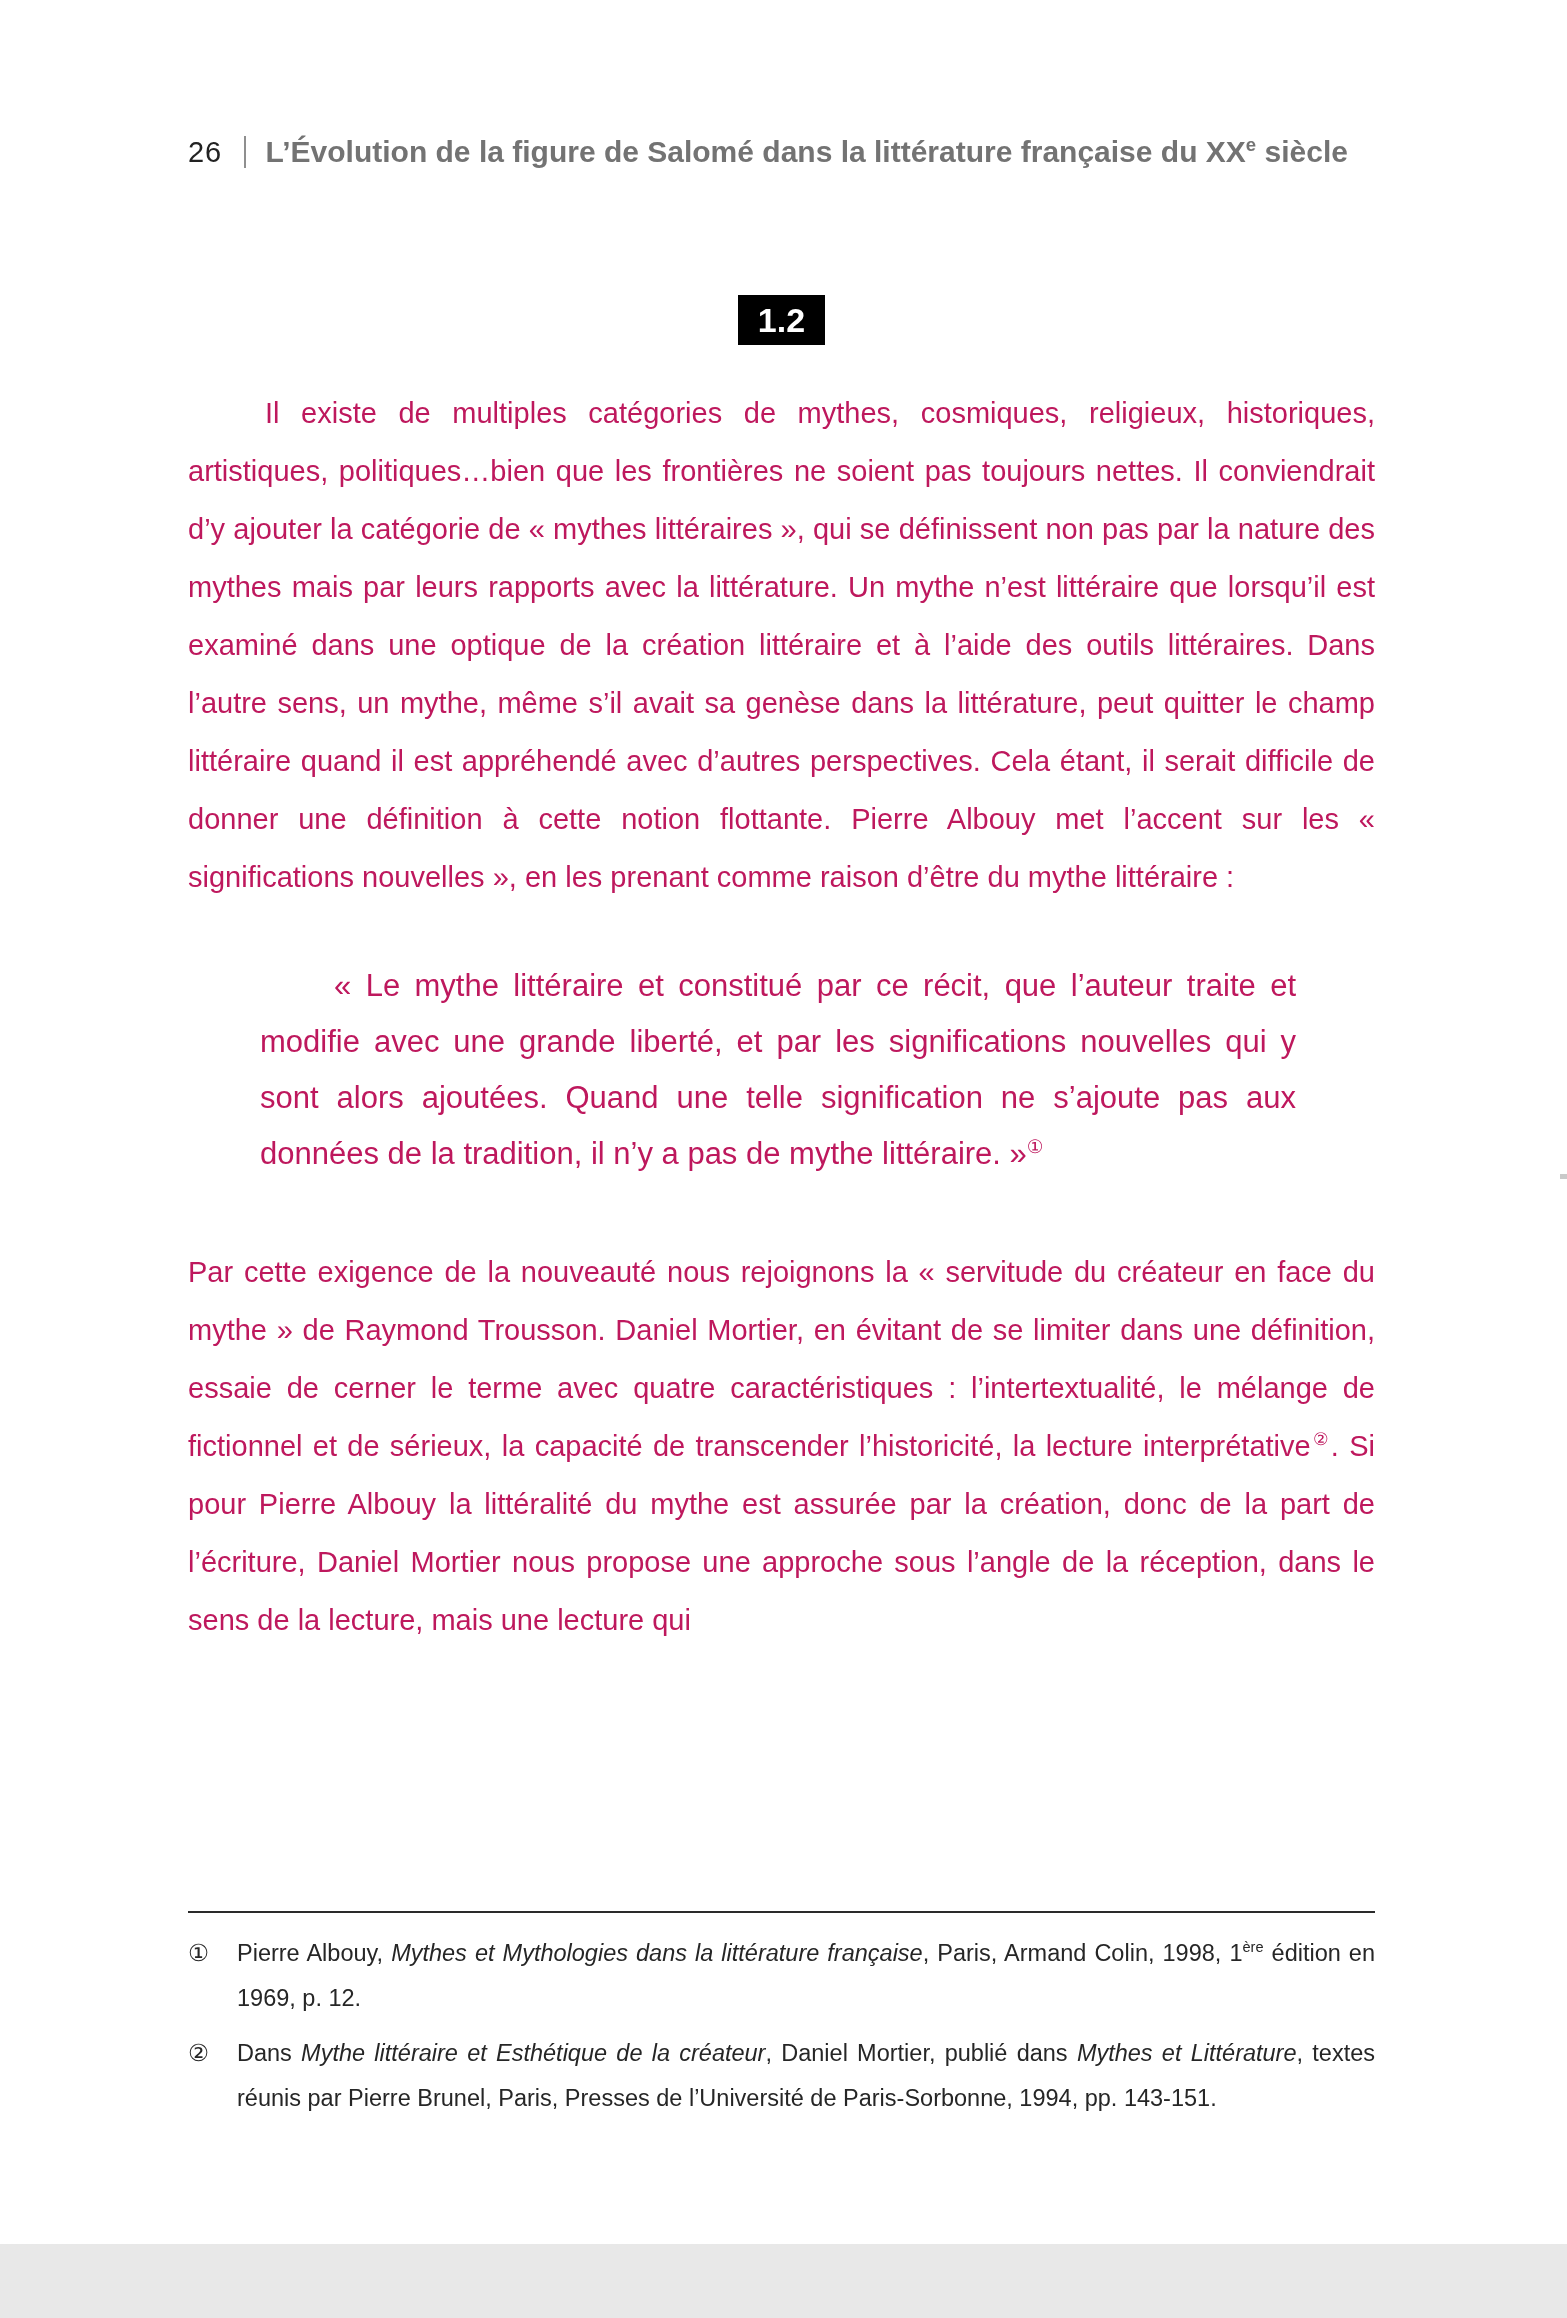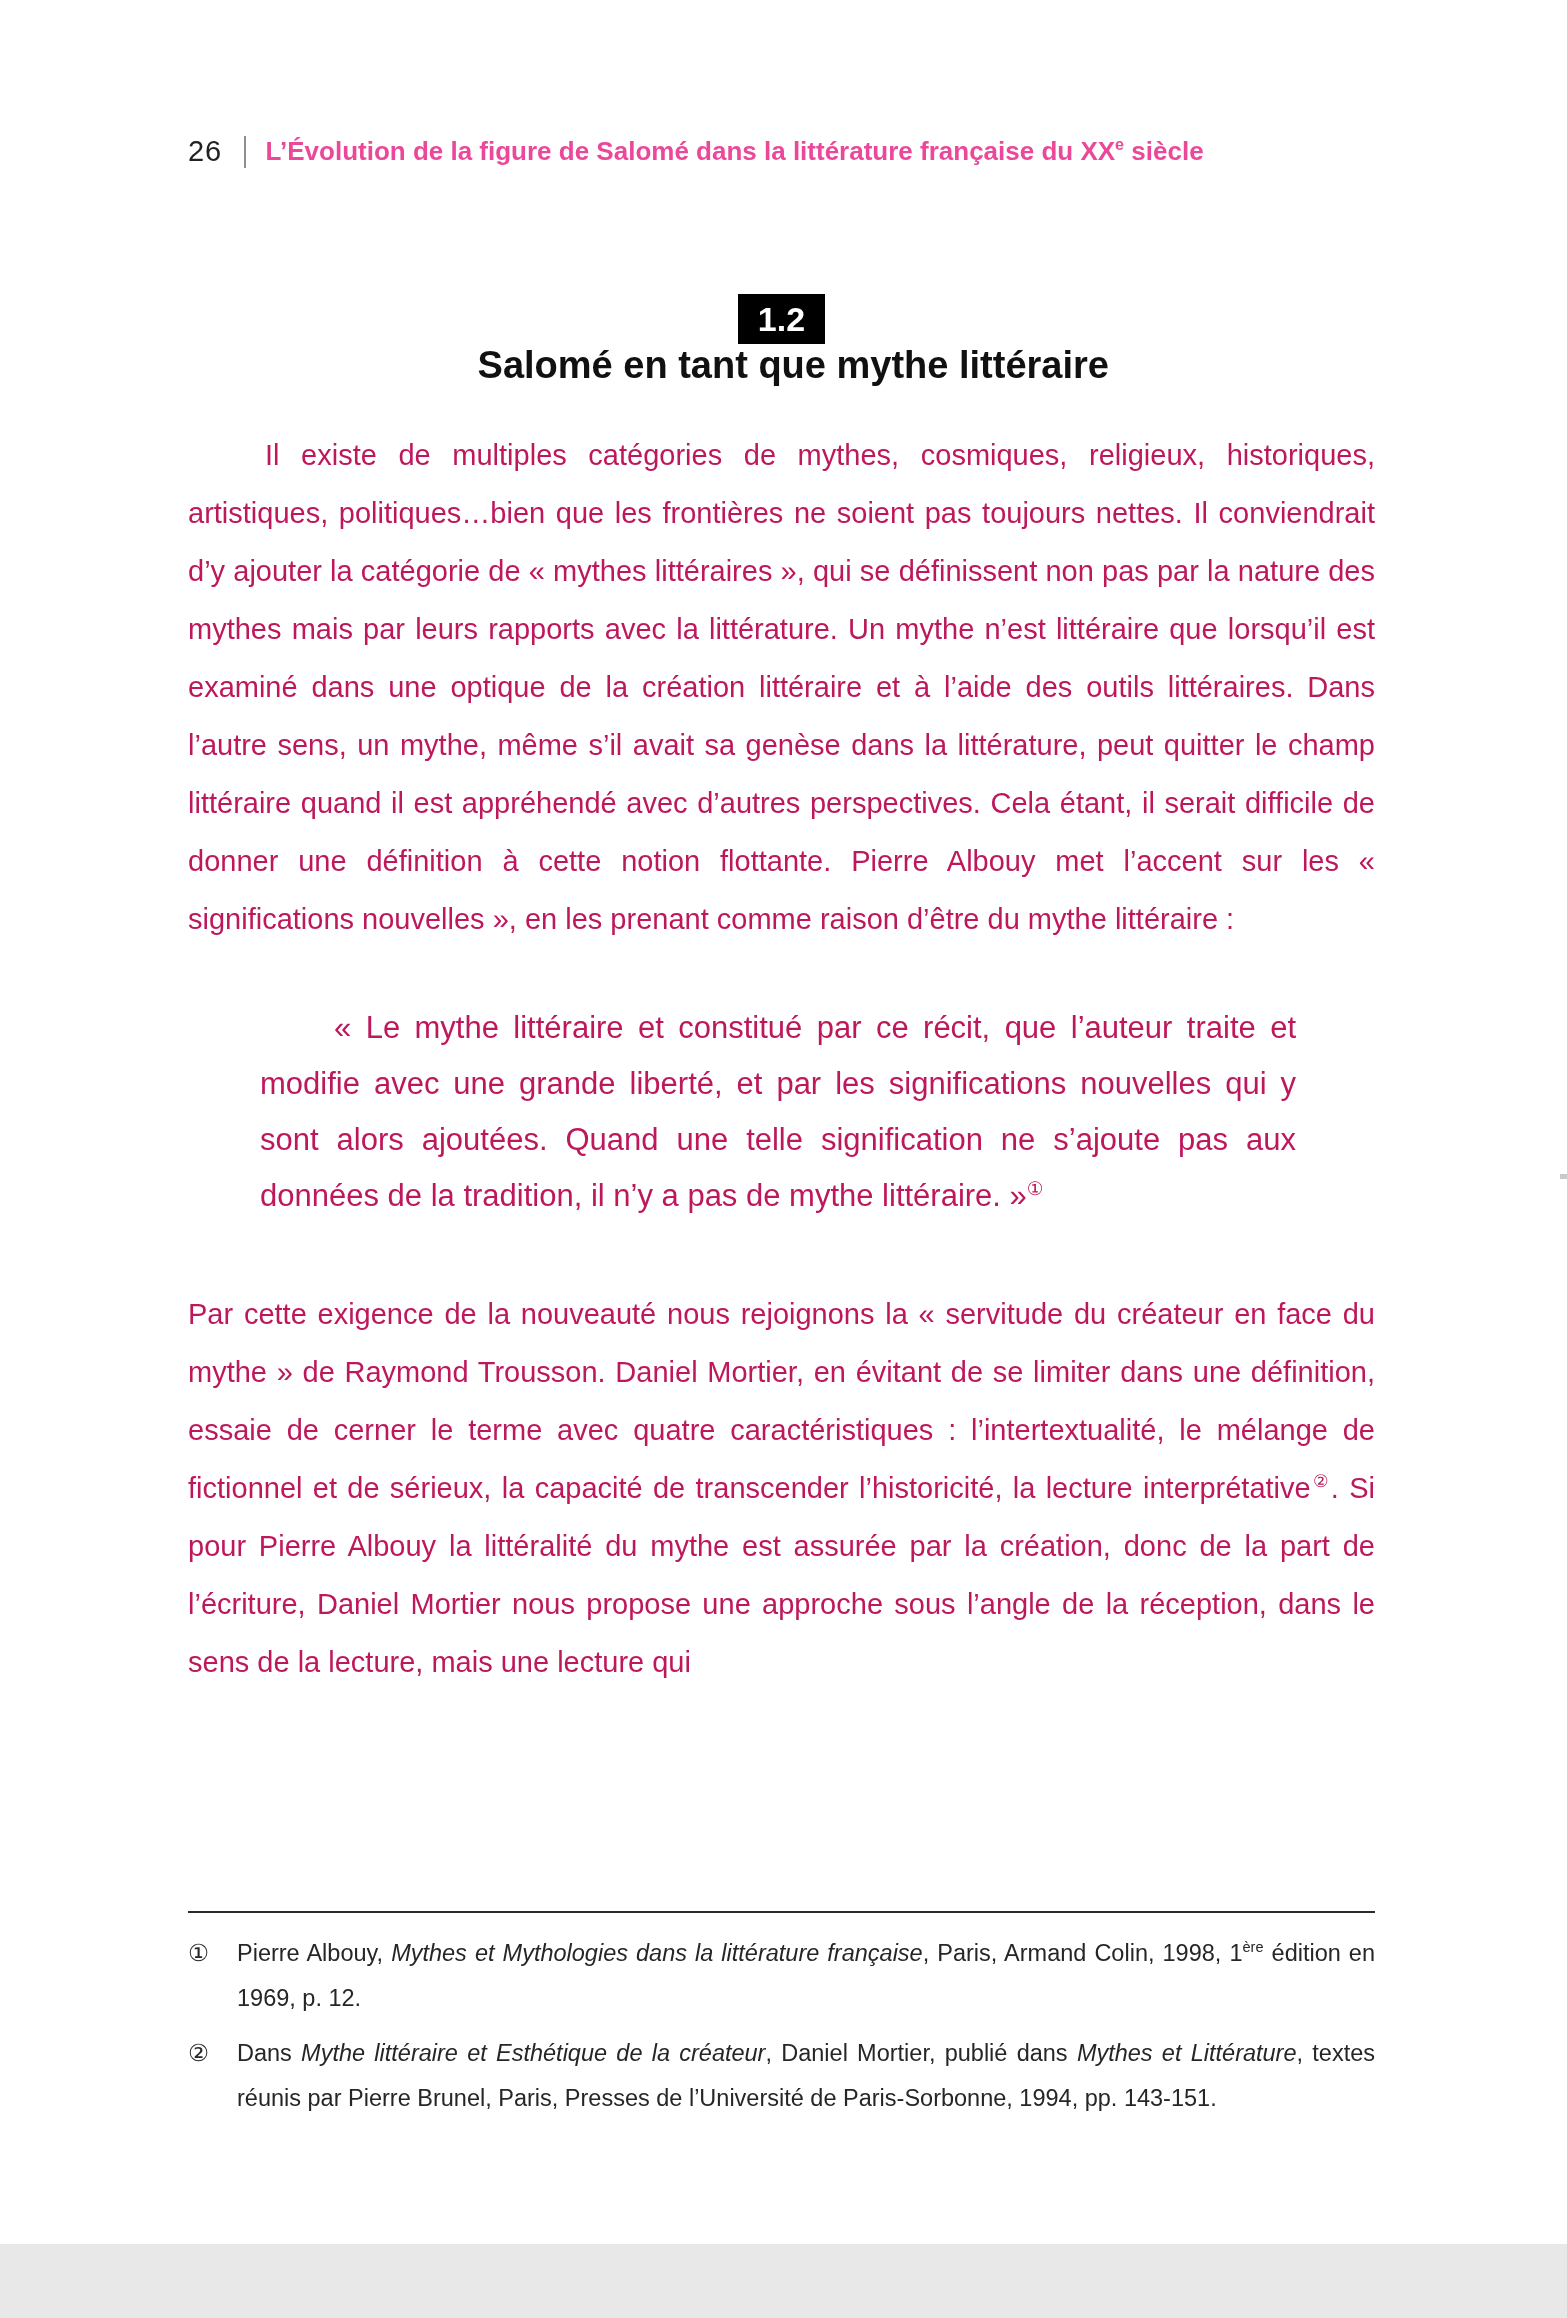--- a/index.html
+++ b/index.html
@@ -13,21 +13,21 @@
     color:var(--text, #1c1c1c);
     font-family:Liberation Sans, sans-serif;
     padding:135px 193px 0 188px;
     overflow:hidden;
   }
 
   
   .header { display:flex; align-items:center; }
   .pagenum { font-size:29px; letter-spacing:0.8px; color:#222; }
   .hdr-divider { width:1.7px; height:32px; background:#8f8f8f; margin:0 20px 0 22px; }
-  .running-title { font-size:26px; font-weight:bold; color:#ec4899; white-space:nowrap; }
+  .running-title { font-size:30px; font-weight:bold; color:#737373; white-space:nowrap; }
   .running-title sup { font-size:0.62em; vertical-align:super; line-height:0; }
 
   
   .section-heading { display:flex; align-items:center; margin-top:126px;flex-direction:column; }
   .section-number {
     display:inline-flex; align-items:center; justify-content:center;
     min-width:87px; height:50px;
     background:var(--badge-bg, #000);
     color:var(--badge-text, #fff);
     font-size:34px; font-weight:bold;
@@ -70,21 +70,20 @@
 <div class="page">
 
   <div class="header">
     <span class="pagenum">26</span>
     <span class="hdr-divider"></span>
     <span class="running-title"><span>L’Évolution de la figure de Salomé dans la littérature française du XX</span><sup>e</sup><span> siècle</span></span>
   </div>
 
   <div class="section-heading">
     <span class="section-number">1.2</span>
-    <span class="section-title">Salomé en tant que mythe littéraire</span>
   </div>
 
   <p class="body-text para1">Il existe de multiples catégories de mythes, cosmiques, religieux, historiques, artistiques, politiques…bien que les frontières ne soient pas toujours nettes. Il conviendrait d’y ajouter la catégorie de « mythes littéraires », qui se définissent non pas par la nature des mythes mais par leurs rapports avec la littérature. Un mythe n’est littéraire que lorsqu’il est examiné dans une optique de la création littéraire et à l’aide des outils littéraires. Dans l’autre sens, un mythe, même s’il avait sa genèse dans la littérature, peut quitter le champ littéraire quand il est appréhendé avec d’autres perspectives. Cela étant, il serait difficile de donner une définition à cette notion flottante. Pierre Albouy met l’accent sur les « significations nouvelles », en les prenant comme raison d’être du mythe littéraire :</p>
 
   <blockquote class="bquote"><span>« Le mythe littéraire et constitué par ce récit, que l’auteur traite et modifie avec une grande liberté, et par les significations nouvelles qui y sont alors ajoutées. Quand une telle signification ne s’ajoute pas aux données de la tradition, il n’y a pas de mythe littéraire. »</span><sup>①</sup></blockquote>
 
   <p class="body-text para2"><span>Par cette exigence de la nouveauté nous rejoignons la « servitude du créateur en face du mythe » de Raymond Trousson. Daniel Mortier, en évitant de se limiter dans une définition, essaie de cerner le terme avec quatre caractéristiques : l’intertextualité, le mélange de fictionnel et de sérieux, la capacité de transcender l’historicité, la lecture interprétative</span><sup>②</sup><span>. Si pour Pierre Albouy la littéralité du mythe est assurée par la création, donc de la part de l’écriture, Daniel Mortier nous propose une approche sous l’angle de la réception, dans le sens de la lecture, mais une lecture qui</span></p>
 
   <div class="footnotes">
     <div class="fn-rule"></div>

